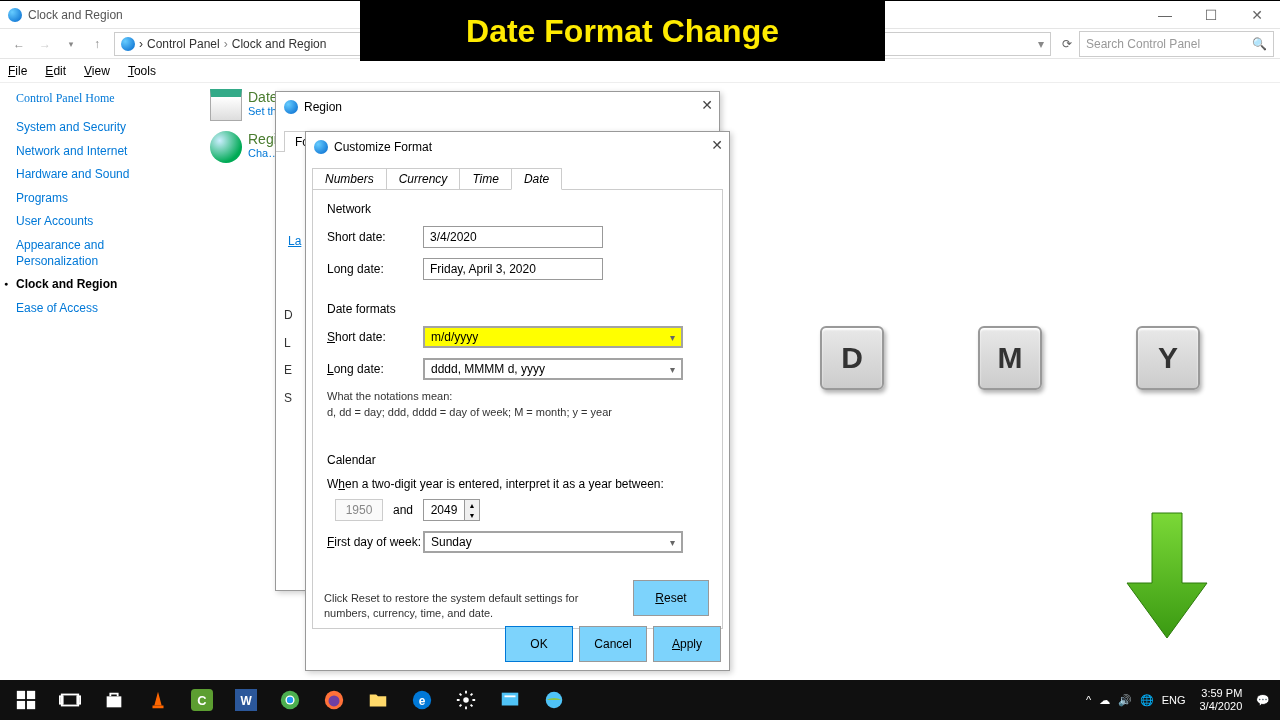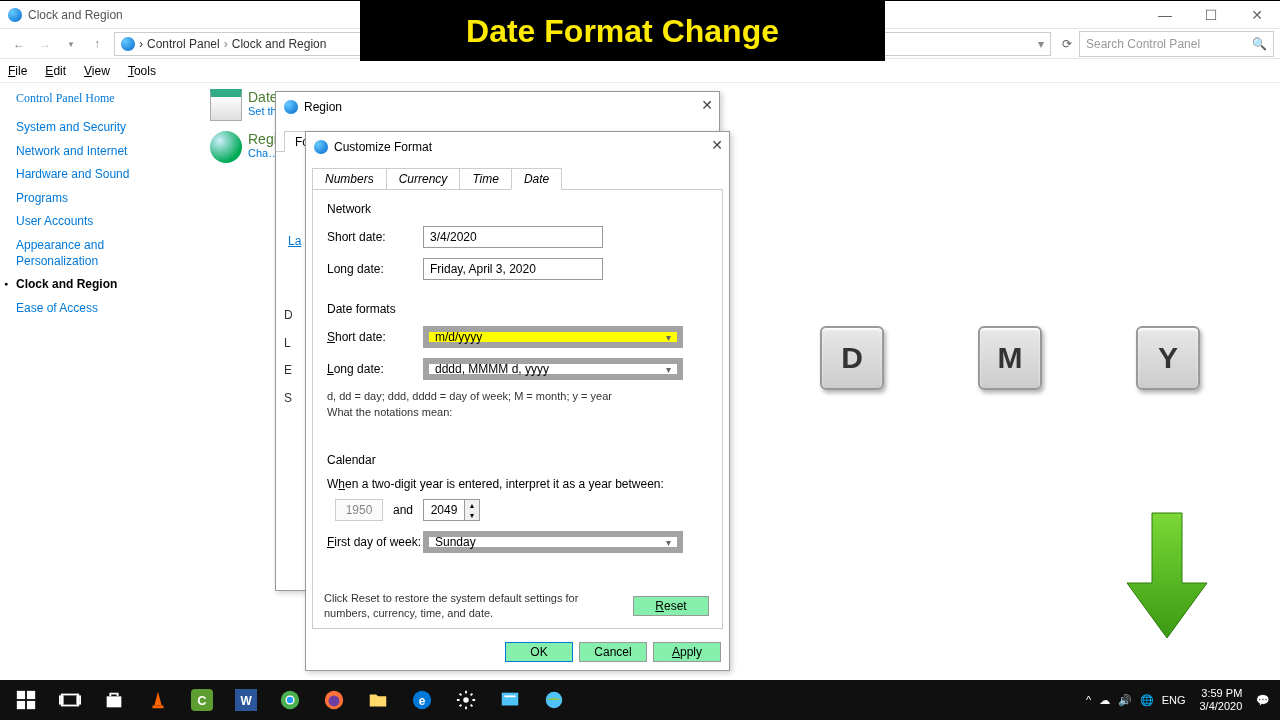--- a/index.html
+++ b/index.html
@@ -40,31 +40,31 @@
 .region-dlg .tab { border: 1px solid #ccc; border-bottom: none; padding: 3px 10px; background: #fff; margin-right: 2px; position: relative; top: 1px; }
 .region-dlg .lalink { position: absolute; left: 12px; top: 142px; color: #0078d7; font-size: 12px; text-decoration: underline; }
 .custom-dlg { left: 305px; top: 130px; width: 425px; height: 540px; z-index: 10; }
 .custom-dlg .tabs { display: flex; padding: 6px 6px 0; font-size: 12px; }
 .custom-dlg .tab { border: 1px solid #ccc; padding: 3px 12px; background: #fff; margin-right: -1px; border-bottom: 1px solid #ccc; font-style: italic; }
 .custom-dlg .tab.sel { border-bottom: 1px solid #fff; position: relative; z-index: 2; }
 .custom-dlg .tabbody { border: 1px solid #ccc; margin: -1px 6px 0; padding: 12px 14px; height: 440px; font-size: 12px; position: relative; }
 .fieldrow { display: flex; align-items: center; margin-bottom: 10px; }
 .fieldrow .lbl { width: 96px; }
 .txtbox { border: 1px solid #999; height: 22px; padding: 0 6px; background: #fff; display: flex; align-items: center; flex: 1; max-width: 180px; }
-.combo { border: 6px solid #a3a3a3; height: 22px; padding: 0 6px; background: #fff; display: flex; align-items: center; justify-content: space-between; width: 260px; position: relative; }
+.combo { border: 2px solid #a3a3a3; height: 22px; padding: 0 6px; background: #fff; display: flex; align-items: center; justify-content: space-between; width: 260px; position: relative; }
 .combo .dd { font-size: 10px; color: #666; }
 .combo.hl { background: #ffff00; }
 .notation { font-size: 11px; color: #333; margin-top: 4px; }
 .sectitle { margin-bottom: 10px; }
 .spin { display: flex; align-items: center; }
 .spin input { width: 42px; height: 22px; border: 1px solid #999; text-align: center; font-size: 12px; }
 .spin .arrows { display: flex; flex-direction: column; border: 1px solid #999; border-left: none; }
 .spin .arrows div { width: 14px; height: 10px; font-size: 7px; display: flex; align-items: center; justify-content: center; background: #f0f0f0; }
 .btnrow { position: absolute; bottom: 8px; right: 8px; display: flex; gap: 6px; }
-.btn { border: 1px solid #999; background: #86efac; padding: 2px 0; font-size: 12px; width: 68px; text-align: center; }
+.btn { border: 1px solid #999; background: #7dd3fc; padding: 10px 0; font-size: 12px; width: 68px; text-align: center; }
 .btn.primary { border-color: #0078d7; }
 .btn.reset { width: 76px; position: absolute; right: 20px; bottom: 54px; }
 .resettxt { position: absolute; left: 18px; bottom: 50px; font-size: 11px; color: #333; width: 260px; line-height: 1.3; }
 .keycap { position: absolute; width: 64px; height: 64px; background: linear-gradient(#e8e8e8,#ccc); border: 2px solid #999; border-radius: 6px; display: flex; align-items: center; justify-content: center; font-size: 30px; font-weight: 600; color: #333; box-shadow: 2px 3px 4px rgba(0,0,0,.3), inset 0 2px 2px #fff; }
 .arrow-down { position: absolute; right: 68px; bottom: 72px; }
 .taskbar { position: absolute; bottom: 0; left: 0; right: 0; height: 40px; background: #101010; display: flex; align-items: center; padding: 0 4px; color: #fff; font-size: 11px; }
 .taskbar .tb { width: 44px; height: 40px; display: flex; align-items: center; justify-content: center; }
 .taskbar .tb svg { width: 22px; height: 22px; }
 .tray { margin-left: auto; display: flex; align-items: center; gap: 8px; padding-right: 6px; }
 .clock { text-align: right; line-height: 1.2; padding: 0 6px; }
@@ -195,22 +195,22 @@
           <span class="dd">▾</span>
       </div>
     </div>
     <div class="fieldrow">
       <div class="lbl"><u>L</u>ong date:</div>
       <div class="combo">
         <span>dddd, MMMM d, yyyy</span>
           <span class="dd">▾</span>
       </div>
     </div>
+    <div class="notation">What the notations mean:</div>
     <div class="notation">d, dd = day;  ddd, dddd = day of week;  M = month;  y = year</div>
-    <div class="notation">What the notations mean:</div>
 
     <div class="sectitle" style="margin-top:35px">Calendar</div>
     <div style="font-size:12px;margin-bottom:8px">W<u>h</u>en a two-digit year is entered, interpret it as a year between:</div>
     <div class="fieldrow" style="padding-left:8px">
       <input disabled="" style="width: 48px; height: 22px; border: 1px solid rgb(204, 204, 204); color: rgb(136, 136, 136); text-align: center; font-size: 12px;" value="1950">
       <span style="margin:0 10px">and</span>
       <div class="spin">
         <input value="2049" style="">
         <div class="arrows">
             <div>▲</div>

